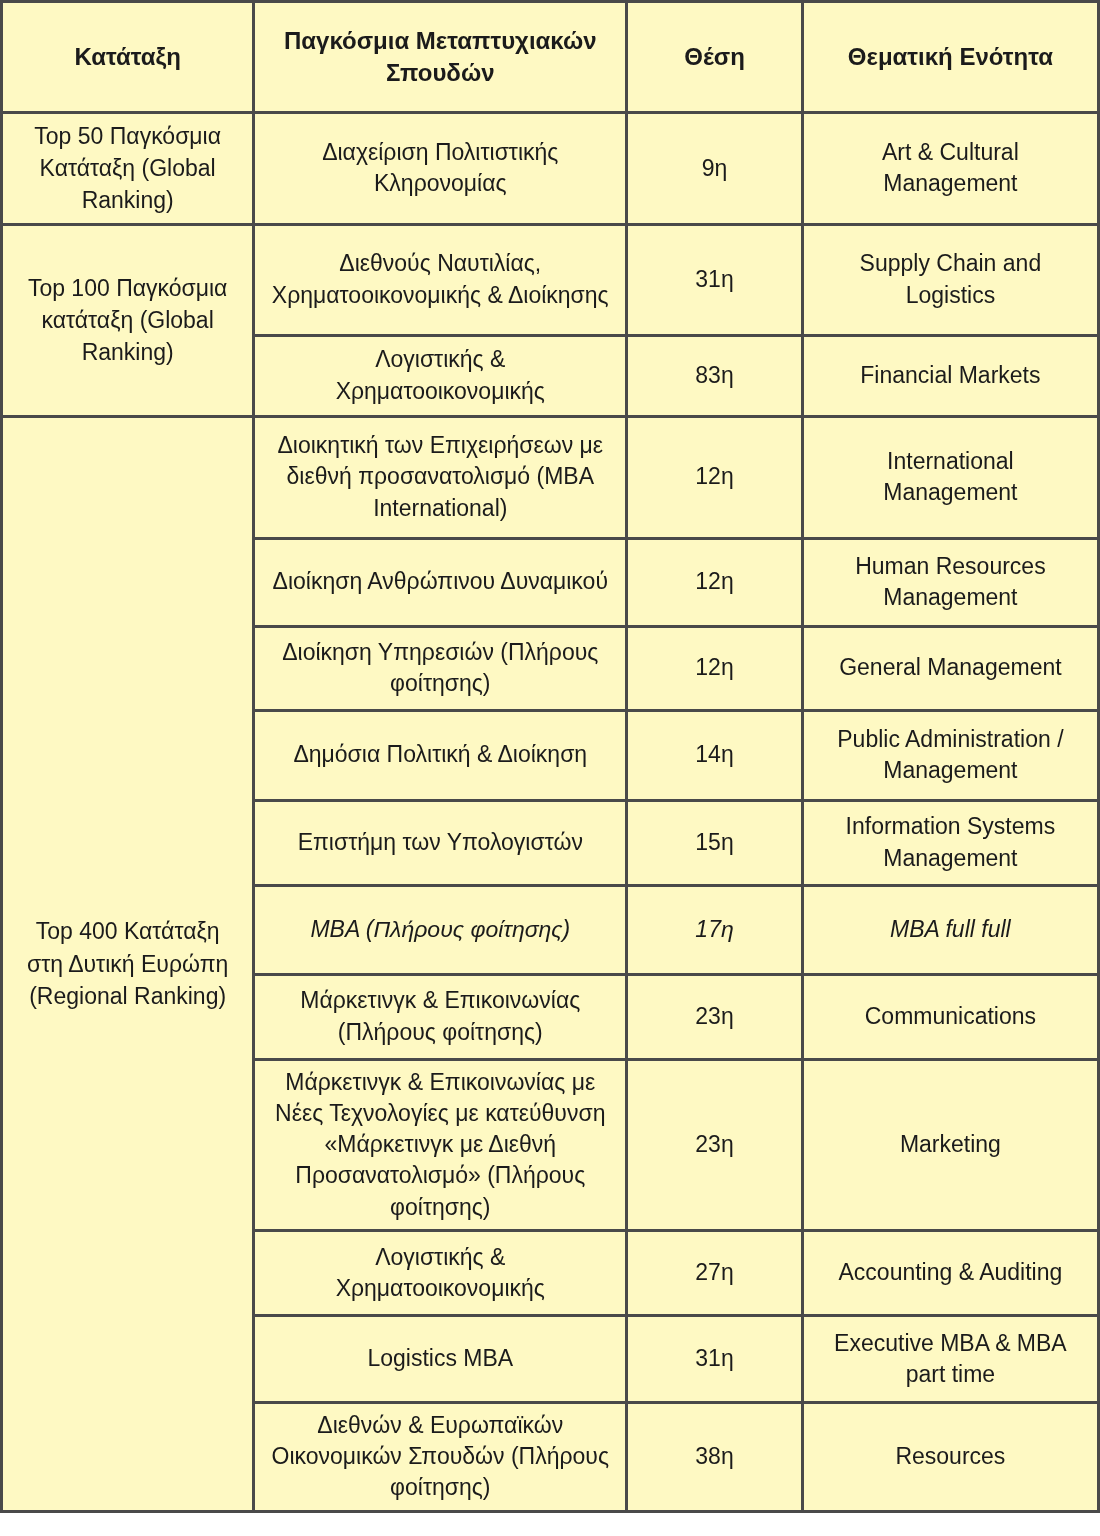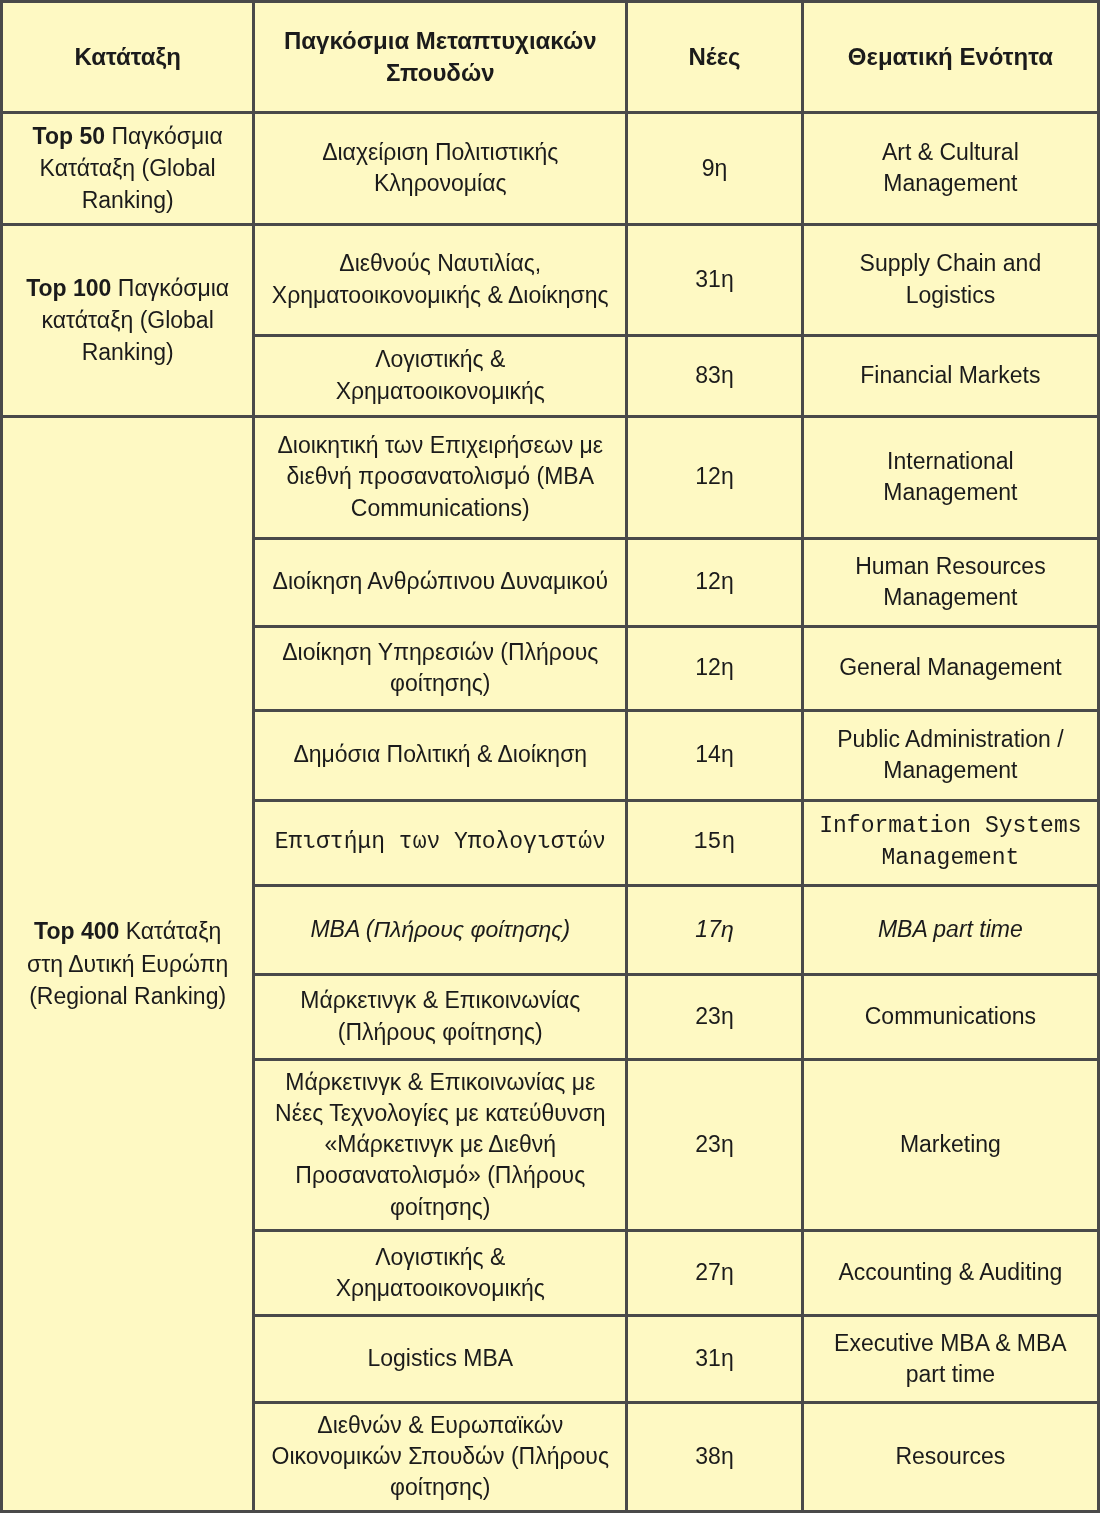--- a/index.html
+++ b/index.html
@@ -33,41 +33,41 @@
     font-size: 24px;
     font-weight: 700;
     line-height: 1.35;
   }
   tbody td {
     font-size: 23px;
     font-weight: 400;
     line-height: 1.36;
   }
   td.rank-cell { line-height: 1.4; }
-  .b { font-weight: 700; }
+  .b { font-weight: 400; }
   col.c-rank { width: 23%; }
   col.c-program { width: 34%; }
   col.c-position { width: 16%; }
   col.c-area { width: 27%; }
 </style>
 </head>
 <body>
 
 <table class="rankings">
   <colgroup>
     <col class="c-rank">
     <col class="c-program">
     <col class="c-position">
     <col class="c-area">
   </colgroup>
   <thead>
     <tr>
       <th>Κατάταξη</th>
       <th>Παγκόσμια Μεταπτυχιακών Σπουδών</th>
-      <th>Νέες</th>
+      <th>Θέση</th>
       <th>Θεματική Ενότητα</th>
     </tr>
   </thead>
   <tbody>
       <tr style="height: 95px;">
         <td class="rank-cell" rowspan="1"><span class="b">Top 50</span> <span>Παγκόσμια Κατάταξη (Global Ranking)</span></td>
         <td>Διαχείριση Πολιτιστικής Κληρονομίας</td>
         <td>9η</td>
         <td>Art &amp; Cultural Management</td>
       </tr>
@@ -77,48 +77,48 @@
         <td>31η</td>
         <td>Supply Chain and Logistics</td>
       </tr>
       <tr style="height: 81px;">
         <td>Λογιστικής &amp; Χρηματοοικονομικής</td>
         <td>83η</td>
         <td>Financial Markets</td>
       </tr>
       <tr style="height: 122px;">
         <td class="rank-cell" rowspan="11"><span class="b">Top 400</span> <span>Κατάταξη στη Δυτική Ευρώπη (Regional Ranking)</span></td>
-        <td>Διοικητική των Επιχειρήσεων με διεθνή προσανατολισμό (MBA Communications)</td>
+        <td>Διοικητική των Επιχειρήσεων με διεθνή προσανατολισμό (MBA International)</td>
         <td>12η</td>
         <td>International Management</td>
       </tr>
       <tr style="height: 88px;">
         <td>Διοίκηση Ανθρώπινου Δυναμικού</td>
         <td>12η</td>
         <td>Human Resources Management</td>
       </tr>
       <tr style="height: 84px;">
         <td>Διοίκηση Υπηρεσιών (Πλήρους φοίτησης)</td>
         <td>12η</td>
         <td>General Management</td>
       </tr>
       <tr style="height: 90px;">
         <td>Δημόσια Πολιτική &amp; Διοίκηση</td>
         <td>14η</td>
         <td>Public Administration / Management</td>
       </tr>
-      <tr style="height: 85px; font-family: Liberation Mono, monospace;">
+      <tr style="height: 85px;">
         <td>Επιστήμη των Υπολογιστών</td>
         <td>15η</td>
         <td>Information Systems Management</td>
       </tr>
       <tr style="height: 89px; font-style: italic;">
         <td>MBA (Πλήρους φοίτησης)</td>
         <td>17η</td>
-        <td>MBA part time</td>
+        <td>MBA full full</td>
       </tr>
       <tr style="height: 85px;">
         <td>Μάρκετινγκ &amp; Επικοινωνίας (Πλήρους φοίτησης)</td>
         <td>23η</td>
         <td>Communications</td>
       </tr>
       <tr style="height: 155px;">
         <td>Μάρκετινγκ &amp; Επικοινωνίας με Νέες Τεχνολογίες με κατεύθυνση «Μάρκετινγκ με Διεθνή Προσανατολισμό» (Πλήρους φοίτησης)</td>
         <td>23η</td>
         <td>Marketing</td>

